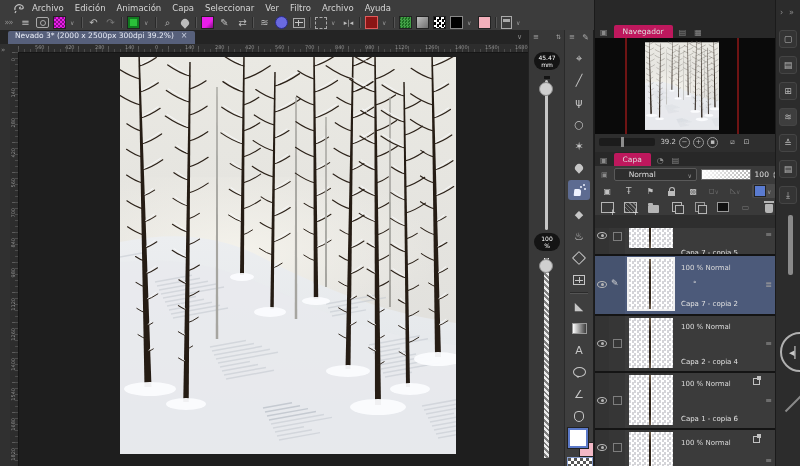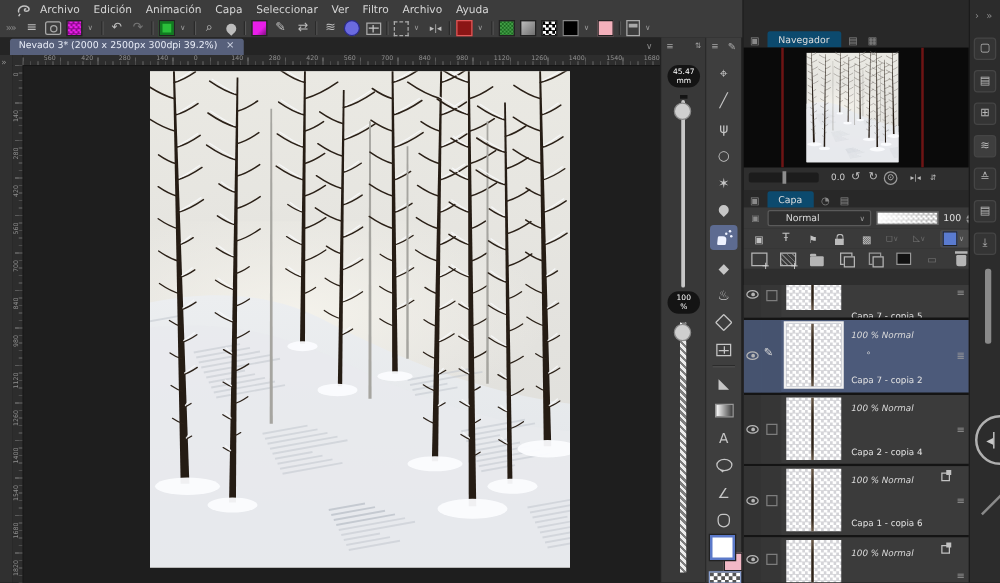--- a/index.html
+++ b/index.html
@@ -59,21 +59,21 @@
     background:linear-gradient(#c6c6c6,#c6c6c6) center/8px 1px no-repeat,linear-gradient(#c6c6c6,#c6c6c6) center/1px 6px no-repeat;}
   .airb{width:12px;height:12px;position:relative;}
   .airb::before{content:'';position:absolute;left:1px;bottom:0;width:7px;height:7px;background:#eef2ff;border-radius:1px 3px 1px 1px;transform:skewX(-6deg);}
   .airb::after{content:'';position:absolute;right:0px;top:0px;width:2px;height:2px;border-radius:50%;background:#eef2ff;box-shadow:-3px 2px 0 #eef2ff,1px 4px 0 #eef2ff;}
   .maincolor{left:3px;top:398px;width:20px;height:20px;background:#ffffff;border:2px solid #5b79c9;box-sizing:border-box;box-shadow:0 0 0 1px #222;}
   .subcolor{left:14px;top:412px;width:13px;height:13px;background:#f2b8c6;border:1px solid #222;}
   .transcolor{left:2px;top:427px;width:24px;height:8px;border:1px solid #8aa0d0;background:repeating-conic-gradient(#fff 0% 25%,#555 0% 50%);background-size:6px 6px;}
   
   .rpanel{left:594px;top:0;width:181px;height:466px;background:#2e2e2e;border-left:1px solid #1b1b1b;}
   .ptabrow{display:flex;align-items:flex-end;height:14px;background:#282828;padding-left:3px;gap:4px;}
-  .ptab{background:#0c4a6e;border-radius:2px 2px 0 0;padding:2px 9px;font-size:7.5px;color:#dddddd;}
+  .ptab{background:#be185d;border-radius:2px 2px 0 0;padding:2px 9px;font-size:7.5px;color:#dddddd;}
   .ptabicon{color:#8a8a8a;font-size:8px;padding:1px 2px;}
   .navprev{left:0px;top:0px;width:181px;height:96px;background:#0a0a0a;overflow:hidden;}
   .redline{width:2px;height:96px;background:#6e1414;top:0;}
   .navctr{display:flex;align-items:center;gap:3px;height:16px;padding-left:4px;color:#cfcfcf;font-size:7px;}
   .nbtn{width:11px;height:11px;border-radius:50%;border:1px solid #9a9a9a;color:#bdbdbd;font-size:7px;display:flex;align-items:center;justify-content:center;box-sizing:border-box;}
   .minislider{width:56px;height:8px;background:#1c1c1c;border-radius:2px;position:relative;flex:0 0 auto;}
   .minislider i{position:absolute;top:-1px;width:3px;height:10px;background:#8d8d8d;}
   .navval{width:18px;text-align:right;}
   
   .blendrow{display:flex;align-items:center;gap:4px;height:17px;padding-left:4px;background:#3a3a3a;}
@@ -105,21 +105,21 @@
   .lgut{position:absolute;left:0;top:0;width:14px;height:100%;background:#333;}
   .lcol2{position:absolute;left:14px;top:0;width:16px;height:100%;background:#363636;}
   .lrow.sel .lgut,.lrow.sel .lcol2{background:#46536f;}
   .eye{position:absolute;left:2px;width:10px;height:7px;border-radius:50%;border:1px solid #b5b5b5;box-sizing:border-box;}
   .eye::after{content:'';position:absolute;left:2.5px;top:1px;width:3px;height:3px;border-radius:50%;background:#b5b5b5;}
   .cb{position:absolute;left:4px;width:7px;height:7px;border:1px solid #7d7d7d;}
   .pencil{position:absolute;left:2px;color:#d8d8d8;font-size:9px;}
   .lthumb{position:absolute;left:34px;width:44px;background:repeating-conic-gradient(#fff 0% 25%,#d4d4d8 0% 50%);background-size:5px 5px;}
   .lthumb i{position:absolute;left:20px;top:0;width:2px;height:100%;background:linear-gradient(#6b5a48,#2e2318 30%,#2e2318 80%,#6b5a48);}
   .lrow.sel .lthumb{outline:2px solid #f0f0f0;}
-  .linfo{position:absolute;left:86px;font-size:7px;color:#dadada;font-style:italic;}
+  .linfo{position:absolute;left:86px;font-size:7px;color:#dadada;}
   .lname{position:absolute;left:86px;font-size:7px;color:#e2e2e2;}
   .lgrip{position:absolute;right:4px;color:#9a9a9a;font-size:8px;}
   .lbadge{position:absolute;right:14px;width:9px;height:8px;}
   .lbadge::before{content:'';position:absolute;left:0;top:2px;width:5px;height:5px;border:1px solid #c2c2c2;}
   .lbadge::after{content:'';position:absolute;left:4px;top:0;width:4px;height:4px;background:#c2c2c2;}
   .ldot{position:absolute;left:98px;color:#d8d8d8;font-size:7px;}
   
   .rstrip{left:775px;top:0;width:25px;height:466px;background:#2c2c2c;border-left:1px solid #1b1b1b;}
   .rsbtn{left:3px;width:18px;height:18px;background:#343434;border:1px solid #454545;border-radius:3px;color:#b8b8b8;
     font-size:9px;display:flex;align-items:center;justify-content:center;box-sizing:border-box;}
@@ -1064,28 +1064,28 @@
               <ellipse cx="318" cy="302" rx="24" ry="7" fill="#fbfcfe" opacity="0.95"></ellipse>
               <ellipse cx="122" cy="220" rx="12" ry="4" fill="#fbfcfe" opacity="0.95"></ellipse>
             </g>
   </svg></div>
       <div class="abs redline" style="left:30px;"></div>
       <div class="abs redline" style="left:142px;"></div>
     </div>
   </div>
   <div class="navctr">
     <span class="minislider">
-        <i style="left:27px;"></i>
-      </span>
-    <span class="navval">0.0</span>
-    <span class="nbtn" style="border:none;font-size:9px;">↺</span>
-    <span class="nbtn" style="border:none;font-size:9px;">↻</span>
-    <span class="nbtn">⊙</span>
-    <span class="nbtn" style="margin-left:6px;border:none;font-size:6px;">▸|◂</span>
-    <span class="nbtn" style="border:none;font-size:6px;">⇵</span>
+        <i style="left:22px;"></i>
+      </span>
+    <span class="navval">39.2</span>
+    <span class="nbtn">−</span>
+    <span class="nbtn">+</span>
+    <span class="nbtn">▪</span>
+    <span class="nbtn" style="margin-left:6px;border:none;">⧄</span>
+    <span class="nbtn" style="border:none;">⊡</span>
   </div>
 
   <div class="ptabrow" style="margin-top:2px;">
     <span class="ptabicon">▣</span>
     <span class="ptab">Capa</span>
     <span class="ptabicon">◔</span>
     <span class="ptabicon">▤</span>
   </div>
   <div class="blendrow">
     <span class="ptabicon" style="font-size:7px;">▣</span>

